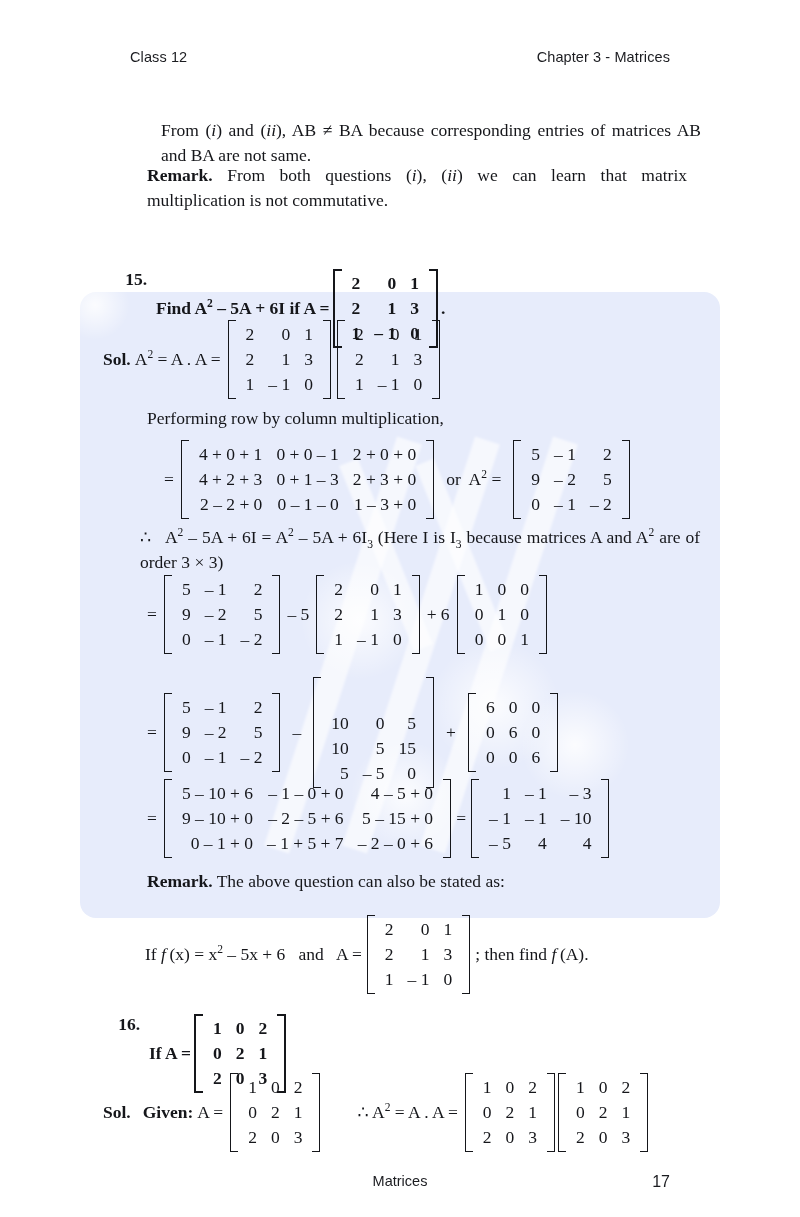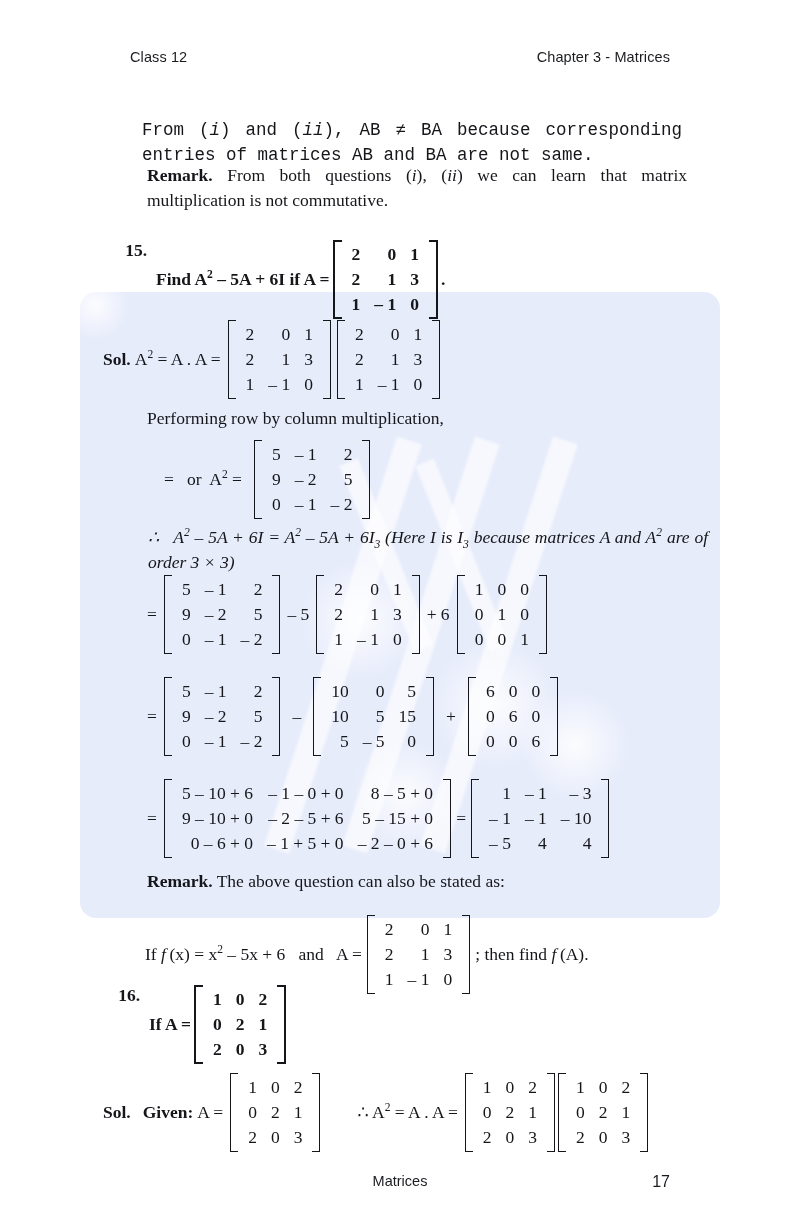--- a/index.html
+++ b/index.html
@@ -150,20 +150,21 @@
     white-space: nowrap;
   }
   
   .matrix.b .mgrid > div { font-weight: bold; }
   .matrix.b .mbrk { border-width: 2px; }
 
   .num-item {
     display: flex;
     font-size: 17.5px;
     font-weight: bold;
+    margin-top: 29px;
   }
   .num-item .idx {
     width: 34px;
     flex: 0 0 34px;
     text-align: right;
     padding-right: 9px;
   }
   .num-item .body { display: flex; align-items: center; }
 
   .sol-label {
@@ -190,21 +191,21 @@
   <div class="wm-glow" style="left:60px;top:270px;width:70px;height:70px;"></div>
 </div>
 
 <div class="page-header">
   <span>Class 12</span>
   <span>Chapter 3 - Matrices</span>
 </div>
 
 <div class="content">
 
-  <div class="blk para" style="left:142px;top:118px;width:540px;font-family:Liberation Mono, monospace;">
+  <div class="blk para" style="left:161px;top:118px;width:540px;">
     From (<span class="ital">i</span>) and (<span class="ital">ii</span>), AB ≠ BA because corresponding entries of
     matrices AB and BA are not same.
   </div>
 
   <div class="blk para" style="left:147px;top:163px;width:540px;">
     <span class="bold">Remark.</span>
     From both questions (<span class="ital">i</span>), (<span class="ital">ii</span>) we can learn that matrix
     multiplication is not commutative.
   </div>
 
@@ -263,39 +264,54 @@
         <div>0</div>
       </span>
       <span class="mbrk r"></span>
     </span>
   </div>
 
   <div class="blk para" style="left:147px;top:406px;">Performing row by column multiplication,</div>
 
   <div class="blk mrow" style="left:160px;top:440px;">
     <span class="lbl">=</span>
+    <span class="matrix">
+      <span class="mbrk l"></span>
+      <span class="mgrid" style="grid-template-columns:repeat(3,auto);">
+        <div>4 + 0 + 1</div>
+        <div>0 + 0 – 1</div>
+        <div>2 + 0 + 0</div>
+        <div>4 + 2 + 3</div>
+        <div>0 + 1 – 3</div>
+        <div>2 + 3 + 0</div>
+        <div>2 – 2 + 0</div>
+        <div>0 – 1 – 0</div>
+        <div>1 – 3 + 0</div>
+      </span>
+      <span class="mbrk r"></span>
+    </span>
     <span class="lbl wide">or&nbsp; A<sup>2</sup> =</span>
     <span class="matrix">
       <span class="mbrk l"></span>
       <span class="mgrid" style="grid-template-columns:repeat(3,auto);">
         <div>5</div>
         <div>– 1</div>
         <div>2</div>
         <div>9</div>
         <div>– 2</div>
         <div>5</div>
         <div>0</div>
         <div>– 1</div>
         <div>– 2</div>
       </span>
       <span class="mbrk r"></span>
     </span>
   </div>
 
-  <div class="blk para" style="left:148px;top:525px;width:560px;font-style:italic;">
+  <div class="blk para" style="left:140px;top:525px;width:560px;">
     ∴&nbsp;&nbsp; A<sup>2</sup> – 5A + 6I = A<sup>2</sup> – 5A + 6I<sub>3</sub> (Here I is I<sub>3</sub>
     because matrices A and A<sup>2</sup> are of order 3 × 3)
   </div>
 
   <div class="blk mrow" style="left:143px;top:575px;">
     <span class="lbl">=</span>
     <span class="matrix">
       <span class="mbrk l"></span>
       <span class="mgrid" style="grid-template-columns:repeat(3,auto);">
         <div>5</div>
@@ -357,21 +373,21 @@
         <div>5</div>
         <div>0</div>
         <div>– 1</div>
         <div>– 2</div>
       </span>
       <span class="mbrk r"></span>
     </span>
     <span class="lbl wide">–</span>
     <span class="matrix">
       <span class="mbrk l"></span>
-      <span class="mgrid" style="grid-template-columns:repeat(3,auto);">
+      <span class="mgrid" style="grid-template-columns:repeat(3,auto);margin-top:32px;">
         <div>10</div>
         <div>0</div>
         <div>5</div>
         <div>10</div>
         <div>5</div>
         <div>15</div>
         <div>5</div>
         <div>– 5</div>
         <div>0</div>
       </span>
@@ -395,26 +411,26 @@
     </span>
   </div>
 
   <div class="blk mrow" style="left:143px;top:779px;">
     <span class="lbl">=</span>
     <span class="matrix">
       <span class="mbrk l"></span>
       <span class="mgrid" style="grid-template-columns:repeat(3,auto);">
         <div>5 – 10 + 6</div>
         <div>– 1 – 0 + 0</div>
-        <div>8 – 5 + 0</div>
+        <div>4 – 5 + 0</div>
         <div>9 – 10 + 0</div>
         <div>– 2 – 5 + 6</div>
         <div>5 – 15 + 0</div>
-        <div>0 – 6 + 0</div>
-        <div>– 1 + 5 + 0</div>
+        <div>0 – 1 + 0</div>
+        <div>– 1 + 5 + 7</div>
         <div>– 2 – 0 + 6</div>
       </span>
       <span class="mbrk r"></span>
     </span>
     <span class="lbl tight">=</span>
     <span class="matrix">
       <span class="mbrk l"></span>
       <span class="mgrid" style="grid-template-columns:repeat(3,auto);">
         <div>1</div>
         <div>– 1</div>

